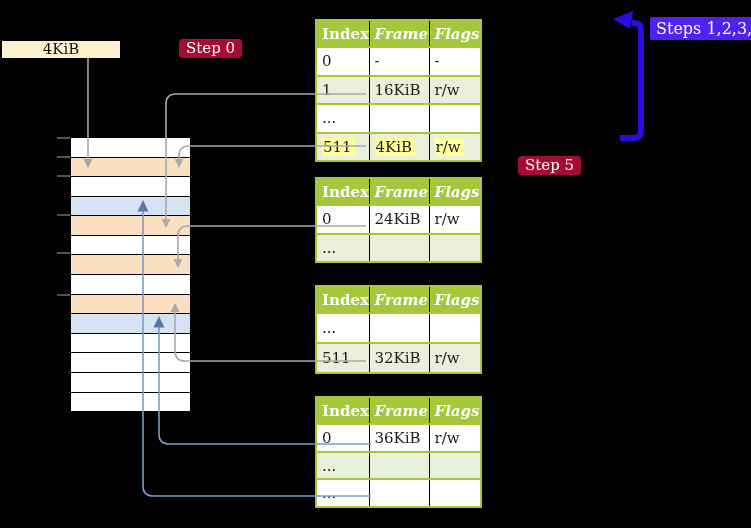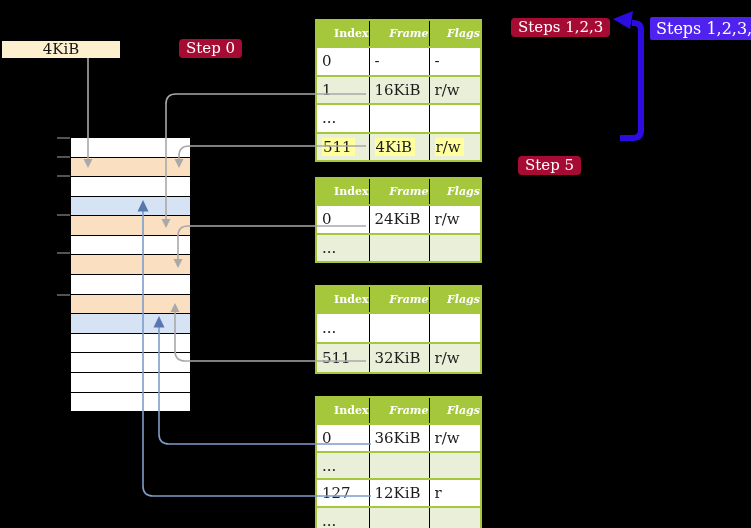--- a/index.html
+++ b/index.html
@@ -29,41 +29,40 @@
     background:#fff;border:1.5px solid #000;display:flex;flex-direction:column;}
   .frame{flex:1;border-top:1px solid #000;background:#fff;}
   .frame:first-child{border-top:none;}
   .frame.table{background:var(--frame-table);}
   .frame.page{background:var(--frame-page);}
 
   
   table.ptable{position:absolute;z-index:2;border-collapse:collapse;table-layout:fixed;
     width:165px;background:#fff;border:2px solid var(--header-green);
     font-size:15px;color:#1c1c1c;}
-  table.ptable th{background:var(--header-green);color:#fff;font-weight:bold;text-align:right;
-    padding:0 0 0 5px;height:25px;font-size:11px;}
+  table.ptable th{background:var(--header-green);color:#fff;font-weight:bold;text-align:left;
+    padding:0 0 0 5px;height:25px;font-size:15px;}
   table.ptable th + th{border-left:1px solid #000;font-style:italic;}
   table.ptable td{padding:0 0 0 5px;height:26.5px;border-top:2px solid var(--header-green);
     overflow:hidden;white-space:nowrap;}
   table.ptable td + td{border-left:1px solid #000;}
   table.ptable tbody tr:nth-child(even) td{background:var(--row-alt);}
   table.ptable.rows-tall td{height:28px;}
   table.ptable.rows-short td{height:25.7px;}
   .col-index{width:53px;} .col-frame{width:60px;} .col-flags{width:52px;}
   .hl{background:var(--highlight);padding:0 3px 0 1px;}
 </style>
 </head>
 <body>
 
 <div id="canvas">
 
   <div class="mem-label">4KiB</div>
 
   <div class="badge red" style="left:179px;top:39px;">Step 0</div>
-  <div class="badge red" style="left:511px;top:18px;">Steps 1,2,3</div>
   <div class="badge blue" style="left:650px;top:17px;">Steps 1,2,3,4</div>
   <div class="badge red" style="left:518px;top:156px;">Step 5</div>
 
   <div class="strip">
       <div class="frame empty"></div>
       <div class="frame table"></div>
       <div class="frame empty"></div>
       <div class="frame page"></div>
       <div class="frame table"></div>
       <div class="frame empty"></div>
@@ -184,25 +183,20 @@
     <tbody>
       <tr>
         <td><span>0</span></td>
         <td><span>36KiB</span></td>
         <td><span>r/w</span></td>
       </tr>
       <tr>
         <td><span>...</span></td>
         <td><span></span></td>
         <td><span></span></td>
-      </tr>
-      <tr>
-        <td><span>127</span></td>
-        <td><span>12KiB</span></td>
-        <td><span>r</span></td>
       </tr>
       <tr>
         <td><span>...</span></td>
         <td><span></span></td>
         <td><span></span></td>
       </tr>
     </tbody>
   </table>
 
   <svg class="overlay" width="751" height="528" viewBox="0 0 751 528">

